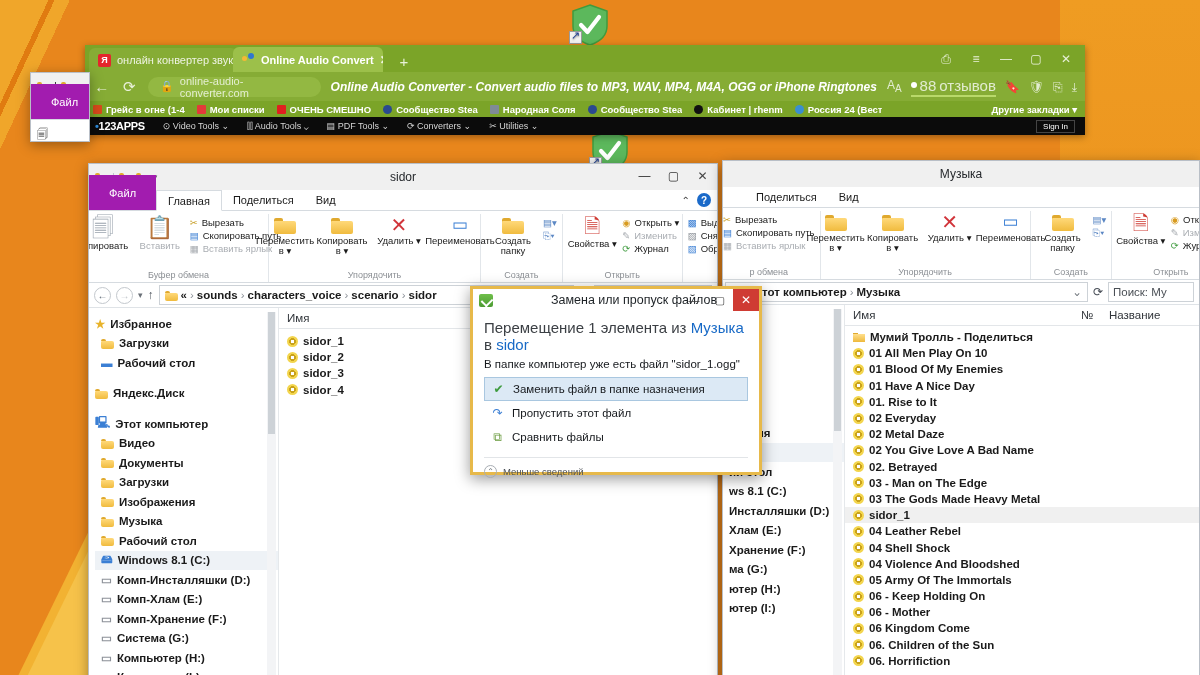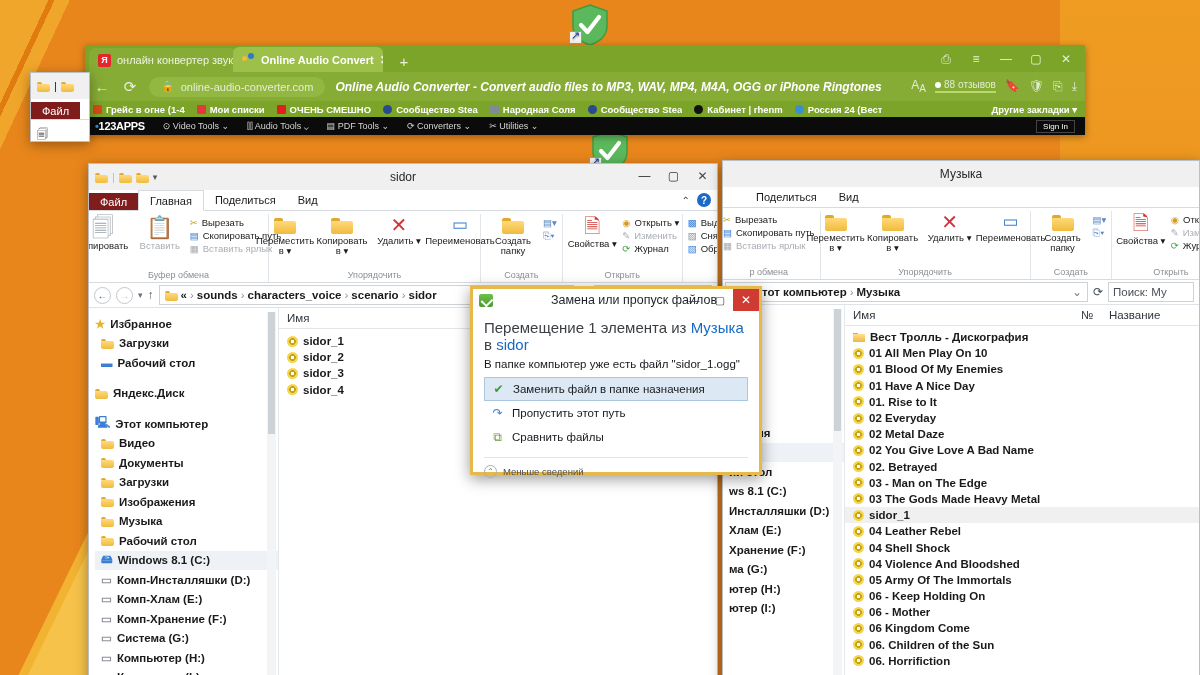--- a/index.html
+++ b/index.html
@@ -55,21 +55,21 @@
   .br-wincontrols div { width:30px; height:23px; display:flex; align-items:center;
       justify-content:center; color:#e8f0d8; font-size:12px; }
   .br-toolbar { height:29px; display:flex; align-items:center; gap:10px; padding:0 8px;
       background:#86ac35; }
   .br-nav-ico { color:#e9f0da; font-size:15px; width:18px; text-align:center; }
   .br-omnibox { display:flex; align-items:center; gap:6px; background:#93b842;
       border-radius:11px; padding:2px 12px; height:20px; color:#e4eed1; font-size:11px; }
   .br-pagetitle { color:#fff; font-weight:bold; font-size:12px; white-space:nowrap;font-style:italic; }
   .br-right { margin-left:auto; display:flex; align-items:center; gap:9px;
       color:#e2ecd0; font-size:12px; }
-  .reviews { display:flex; align-items:center; gap:3px; font-size:10px;
+  .reviews { display:flex; align-items:center; gap:3px; font-size:15px;
       border-bottom:2px solid #b9d96a; padding-bottom:1px; }
   .dot-w { width:6px;height:6px;border-radius:50%;background:#fff;display:inline-block;}
   .br-bookmarks { height:16px; display:flex; align-items:center; gap:12px;
       padding:0 8px; background:#7ba428; font-size:9.5px; color:#fff; font-weight:bold;
       white-space:nowrap; overflow:hidden; }
   .bm { display:flex; align-items:center; gap:4px; max-width:110px; overflow:hidden; }
   .bm-ico { width:9px; height:9px; border-radius:1px; flex:none; }
   .bm-more { margin-left:auto; font-weight:bold; }
   .br-site { height:18px; background:#0b0b0b; display:flex; align-items:center;
       gap:18px; padding:0 10px; color:#d5d5d5; font-size:9px; white-space:nowrap; }
@@ -86,21 +86,21 @@
   .qat { display:flex; align-items:center; gap:4px; padding-left:6px; }
   .expl-title-text { position:absolute; left:0; right:0; text-align:center;
       font-size:12px; color:#25282c; }
   .wc { position:absolute; right:0; top:0; display:flex; }
   .wc div { width:29px; height:24px; display:flex; align-items:center;
       justify-content:center; font-size:12px; color:#333; }
   .wc .close { background:#cf3b33; color:#fff; }
   .wc .close.plain { background:#f0f0f0; color:#444; }
   .tabs { height:21px; background:#fff; display:flex; align-items:flex-end;
       border-bottom:1px solid #d6dbe0; position:relative; }
-  .tab-file { background:#7f1d1d; color:#fff; padding:2px 11px; font-size:11px; height:17px;
+  .tab-file { background:#a21caf; color:#fff; padding:2px 20px; font-size:11px; height:35px;
       display:flex; align-items:center; }
   .tab-n { padding:2px 11px; font-size:11px; color:#1a1a1a; height:21px;
       display:flex; align-items:center; }
   .tab-n.sel { background:#fff; border:1px solid #d6dbe0; border-bottom:1px solid #fff;
       position:relative; top:1px; font-weight:normal; }
   .tabs-right { position:absolute; right:6px; bottom:3px; display:flex; gap:7px;
       align-items:center; color:#3a3a3a; font-size:10px; }
   .help-ico { width:14px;height:14px;border-radius:50%;background:#1b6ac9;color:#fff;
       font-size:10px;display:flex;align-items:center;justify-content:center;font-weight:bold;}
   .ribbon { height:72px; background:#fff; border-bottom:1px solid #d6dbe0;
@@ -767,21 +767,21 @@
 
     <div class="listpane">
       <div class="lhdr">
         <span class="c1">Имя</span>
         <span style="width:28px">№</span>
         <span style="width:90px">Название</span>
       </div>
       <div id="music-list" style="padding-top:3px">
           <div class="lrow">
             <span class="ficon"></span>
-            <span>Вест Тролль - Дискография</span>
+            <span>Мумий Тролль - Поделиться</span>
           </div>
           <div class="lrow">
             <span class="ogg"></span>
             <span>01 All Men Play On 10</span>
           </div>
           <div class="lrow">
             <span class="ogg"></span>
             <span>01 Blood Of My Enemies</span>
           </div>
           <div class="lrow">
@@ -878,21 +878,21 @@
       <span>в</span>
       <a href="#">sidor</a>
     </div>
     <div class="dlg-q">В папке компьютер уже есть файл "sidor_1.ogg"</div>
     <div class="dlg-opt sel">
       <span class="gi" style="color:#3e9b3e">✔</span>
       <span>Заменить файл в папке назначения</span>
     </div>
     <div class="dlg-opt">
       <span class="gi" style="color:#3b7fd4">↷</span>
-      <span>Пропустить этот путь</span>
+      <span>Пропустить этот файл</span>
     </div>
     <div class="dlg-opt">
       <span class="gi" style="color:#6a9b3e">⧉</span>
       <span>Сравнить файлы</span>
     </div>
     <div class="dlg-sep"></div>
   </div>
   <div class="dlg-foot">
     <span class="chev-circ">⌃</span>
     <span>Меньше сведений</span>

